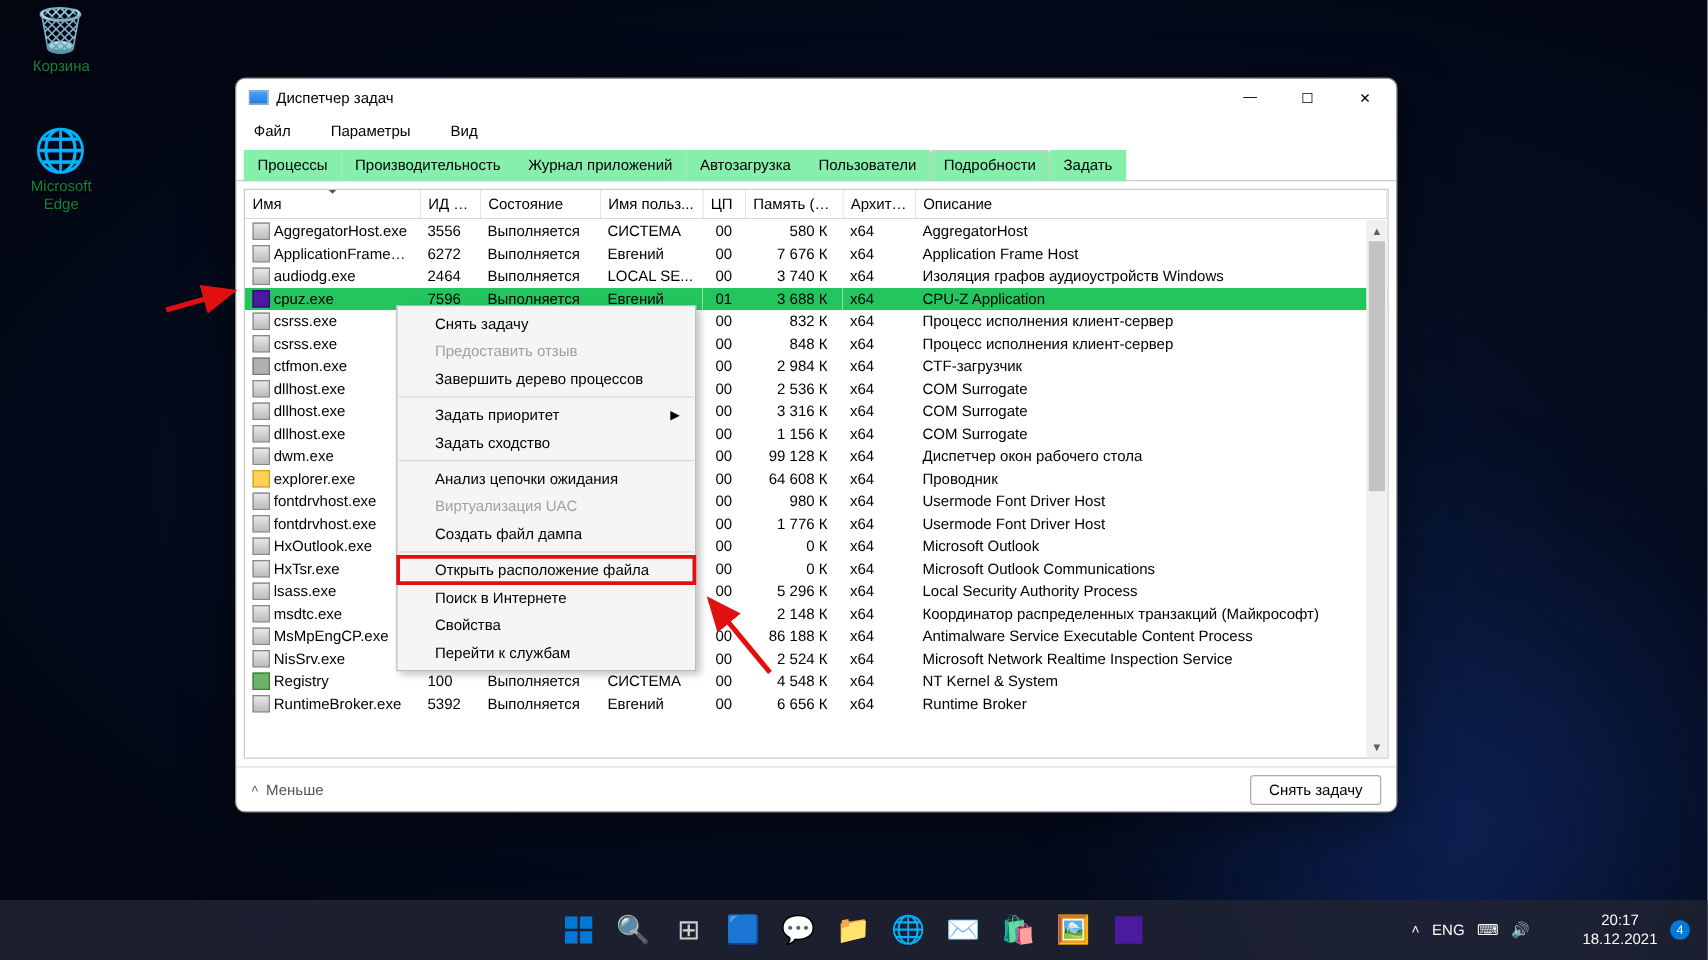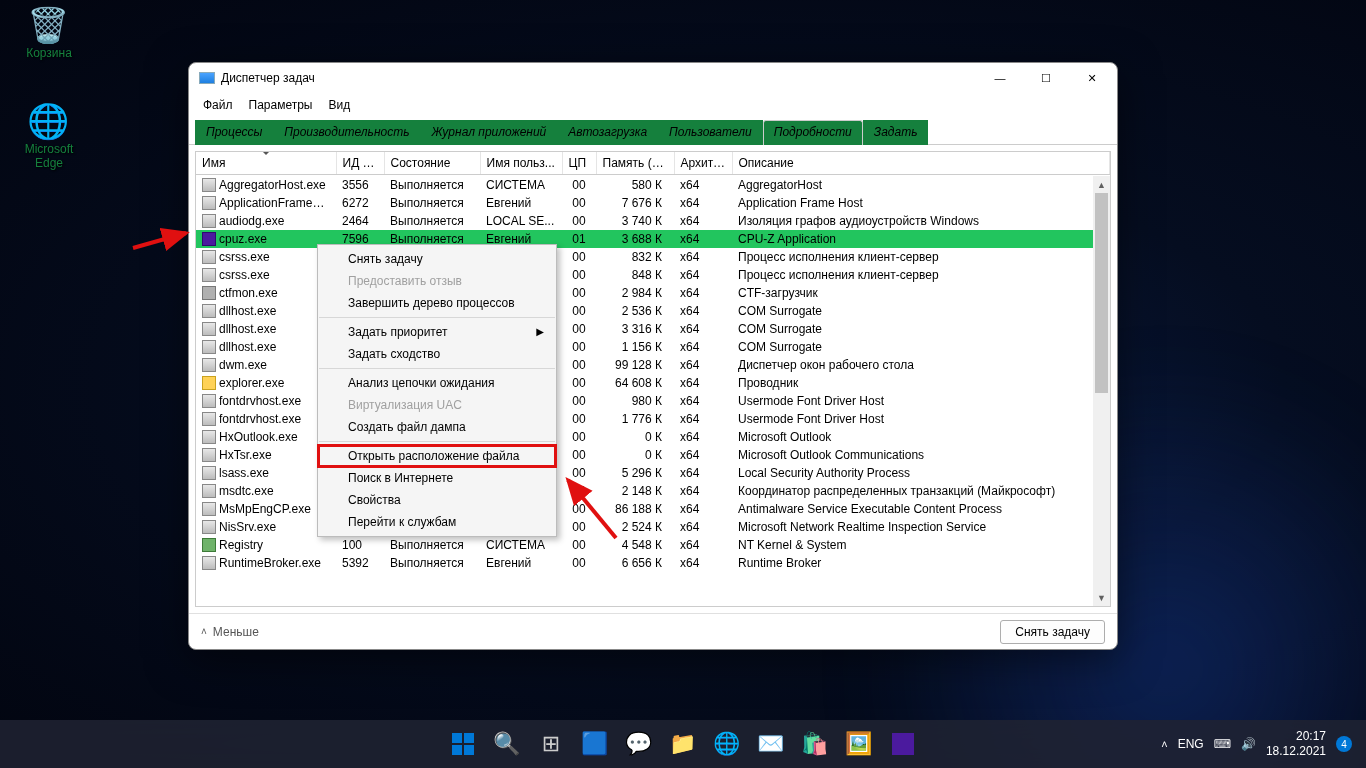--- a/index.html
+++ b/index.html
@@ -15,25 +15,25 @@
 .desktop-icon .ic { font-size: 34px; line-height: 1; }
 .desktop-icon .lbl { color: #15803d; font-size: 12px; text-shadow: 1px 1px 2px #000; margin-top: 4px; }
 
 
 .window { position: absolute; left: 188px; top: 62px; width: 930px; height: 588px; background: #fff; border: 1px solid #888; border-radius: 8px; box-shadow: 0 10px 40px rgba(0,0,0,.5); display: flex; flex-direction: column; overflow: hidden; }
 .titlebar { height: 30px; display: flex; align-items: center; padding: 0 2px 0 10px; font-size: 12px; }
 .titlebar .ticon { width: 16px; height: 12px; background: linear-gradient(#4aa3ff,#1e7fe0); margin-right: 6px; border: 1px solid #8ab; }
 .winbtns { margin-left: auto; display: flex; }
 .winbtn { width: 46px; height: 30px; display: flex; align-items: center; justify-content: center; font-size: 11px; font-family: "Segoe MDL2 Assets", sans-serif; }
 
-.menubar { height: 24px; display: flex; align-items: center; padding: 0 8px; font-size: 12px; gap: 4px; text-align: center; }
+.menubar { height: 24px; display: flex; align-items: center; padding: 0 8px; font-size: 12px; gap: 20px; text-align: center; }
 .menubar span { padding: 2px 6px; cursor: default; }
 
 .tabbar { display: flex; border-bottom: 1px solid #ccc; padding: 0 6px; font-size: 12px; margin-top: 2px; }
-.tab { padding: 4px 10px 6px; border: 1px solid transparent; border-bottom: none; cursor: default; position: relative; top: 1px; background: #15803d; font-style: italic; }
+.tab { padding: 4px 10px 6px; border: 1px solid transparent; border-bottom: none; cursor: default; position: relative; top: 1px; background: #86efac; }
 .tab.active { border-color: #ccc; border-top-left-radius: 3px; border-top-right-radius: 3px; }
 
 .tablewrap { flex: 1; overflow: hidden; border: 1px solid #ccc; margin: 6px; position: relative; background: #fff; }
 table { width: 100%; border-collapse: collapse; font-size: 12px; table-layout: fixed; }
 th { text-align: left; padding: 4px 6px; border-right: 1px solid #e5e5e5; border-bottom: 1px solid #ccc; font-weight: 400; white-space: nowrap; overflow: hidden; text-overflow: ellipsis; background: #fff; position: sticky; top: 0; }
 th.sorted::after { content: ""; position: absolute; left: 50%; top: -1px; border: 4px solid transparent; border-top-color: #555; transform: translateX(-50%); }
 td { padding: 2px 6px; white-space: nowrap; overflow: hidden; text-overflow: ellipsis; }
 td.num { text-align: right; padding-right: 12px; }
 td.cpu { text-align: center; }
 tbody tr.sel { background: #22c55e; }
@@ -59,21 +59,21 @@
 .ctxmenu .mi.hl { outline: 3px solid #e01010; outline-offset: -2px; }
 
 
 .arrow-ann { position: absolute; pointer-events: none; }
 
 
 .taskbar { position: absolute; bottom: 0; left: 0; right: 0; height: 48px; background: rgba(32,35,50,.85); backdrop-filter: blur(20px); display: flex; align-items: center; }
 .taskbar .center { position: absolute; left: 50%; transform: translateX(-50%); display: flex; gap: 4px; }
 .tb-item { width: 40px; height: 40px; display: flex; align-items: center; justify-content: center; border-radius: 4px; font-size: 22px; cursor: default; }
 .taskbar .tray { margin-left: auto; display: flex; align-items: center; gap: 10px; padding-right: 14px; color: #fff; font-size: 12px; }
-.tray .clock { text-align: right; line-height: 1.25; }
+.tray .clock { text-align: center; line-height: 1.25; margin-left: 32px; }
 .tray .badge { width: 16px; height: 16px; border-radius: 50%; background: #0078d7; color: #fff; font-size: 10px; display: flex; align-items: center; justify-content: center; }
 
 .scrollbar-vert { position:absolute; top:0; right:0; bottom:0; width:17px; background:#f0f0f0;}
 .scrollbar-vert .thumb{ position:absolute; left:2px; right:2px; top:0; height:200px; background:#c2c2c2;}
 .scrollbar-vert .arr{ position:absolute; left:0; right:0; height:17px; display:flex;align-items:center;justify-content:center;font-size:9px;color:#606060;}
 .scrollbar-vert .arr.up{top:0;} .scrollbar-vert .arr.dn{bottom:0;}
 </style>
 </head>
 <body>
 

